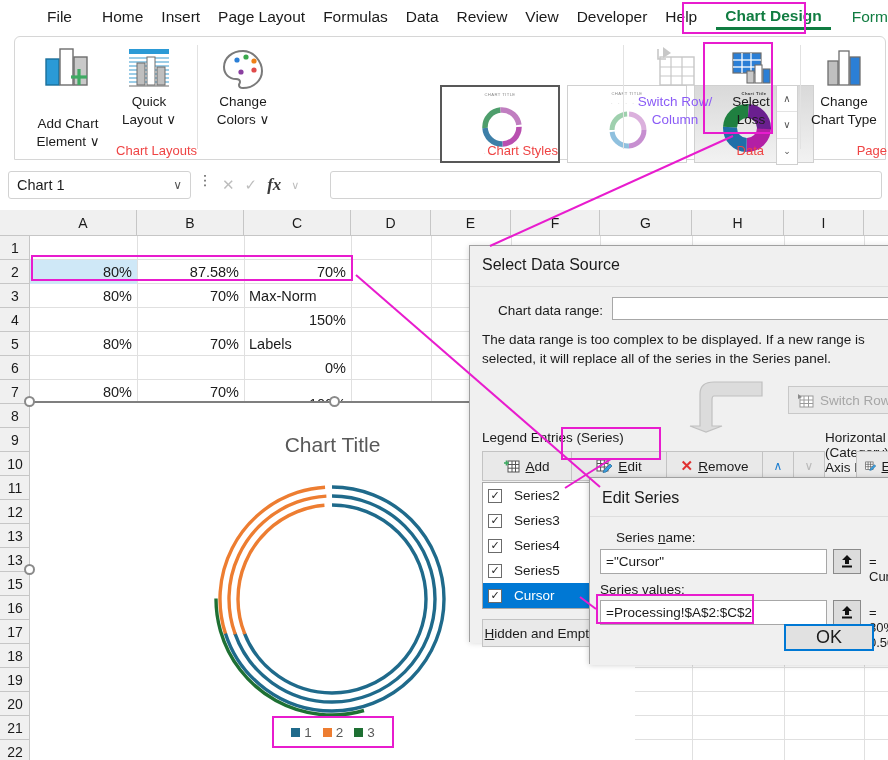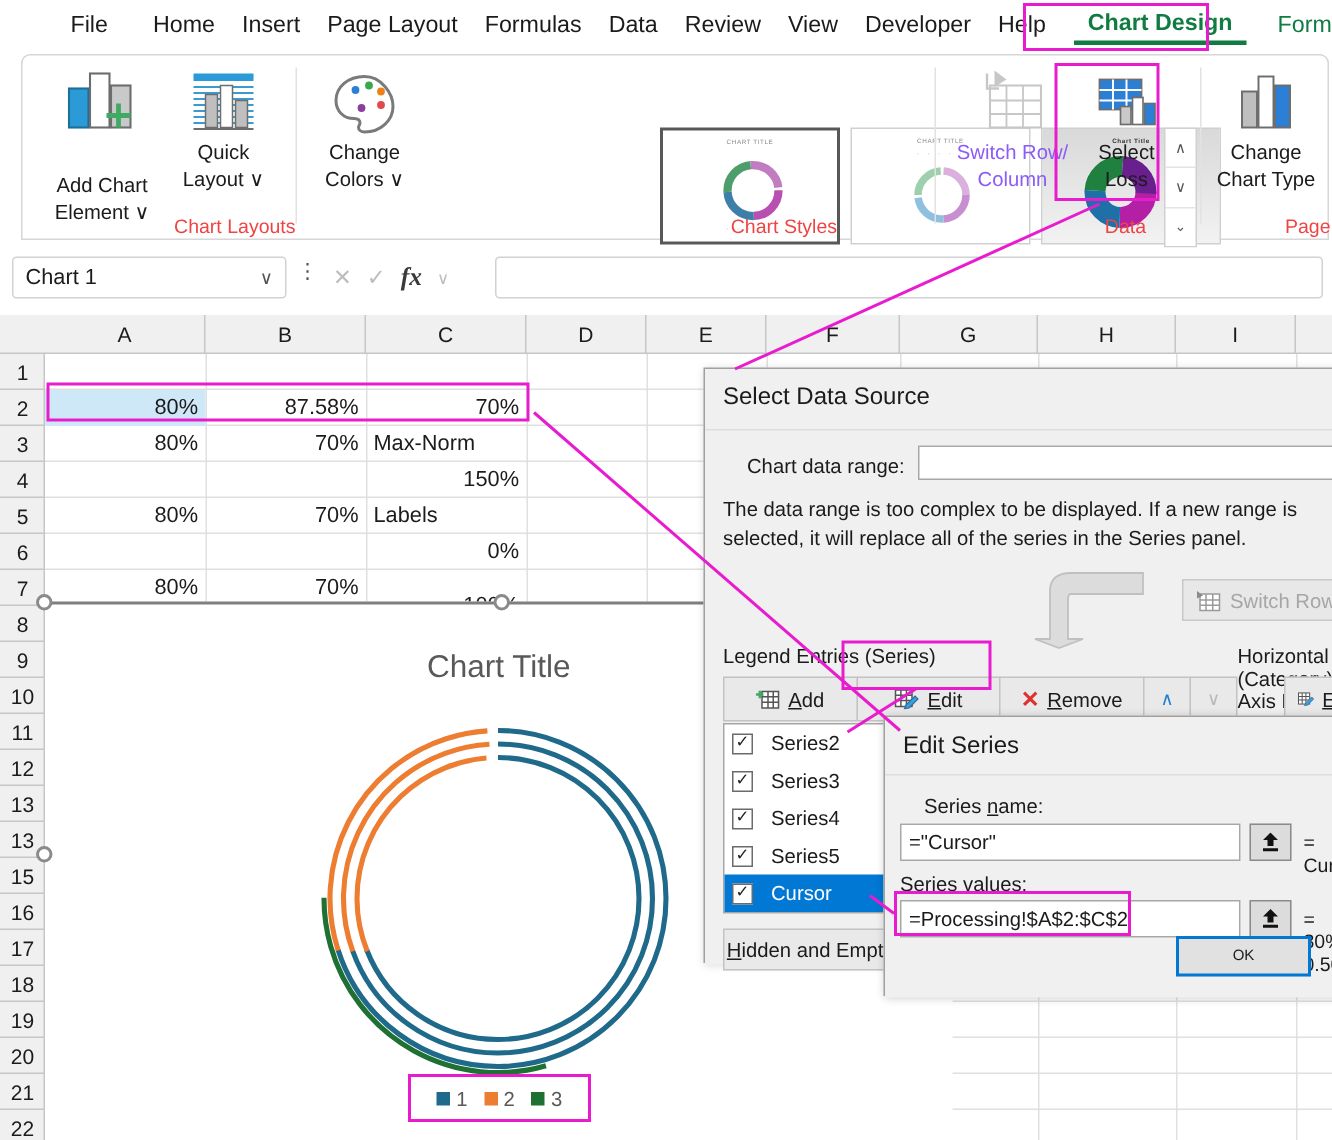--- a/index.html
+++ b/index.html
@@ -211,21 +211,21 @@
     display:flex; align-items:center; padding-left:5px; font-size:13.5px; color:#1b1b1b;
   }
   .pickbtn {
     position:absolute; width:28px; height:25px; background:#dcdcdc; border:1px solid #8a8a8a;
     display:flex; align-items:center; justify-content:center; font-size:13px; color:#111;
   }
   .eqtxt { position:absolute; font-size:13px; color:#1b1b1b;}
   .okbtn {
     position:absolute; left:194px; top:146px; width:90px; height:27px;
     background:#e1e1e1; border:2px solid #0078d4;
-    display:flex; align-items:center; justify-content:center; font-size:10px; color:#1b1b1b;
+    display:flex; align-items:center; justify-content:center; font-size:18px; color:#1b1b1b;
   }
   .sv-hl {
     position:absolute; left:596px; top:594px; width:158px; height:30px;
     border:2.5px solid #e81cce; pointer-events:none;
   }
 
   
   .overlay { position:absolute; left:0; top:0; width:888px; height:760px; pointer-events:none; }
 
   .u { text-decoration: underline; }

